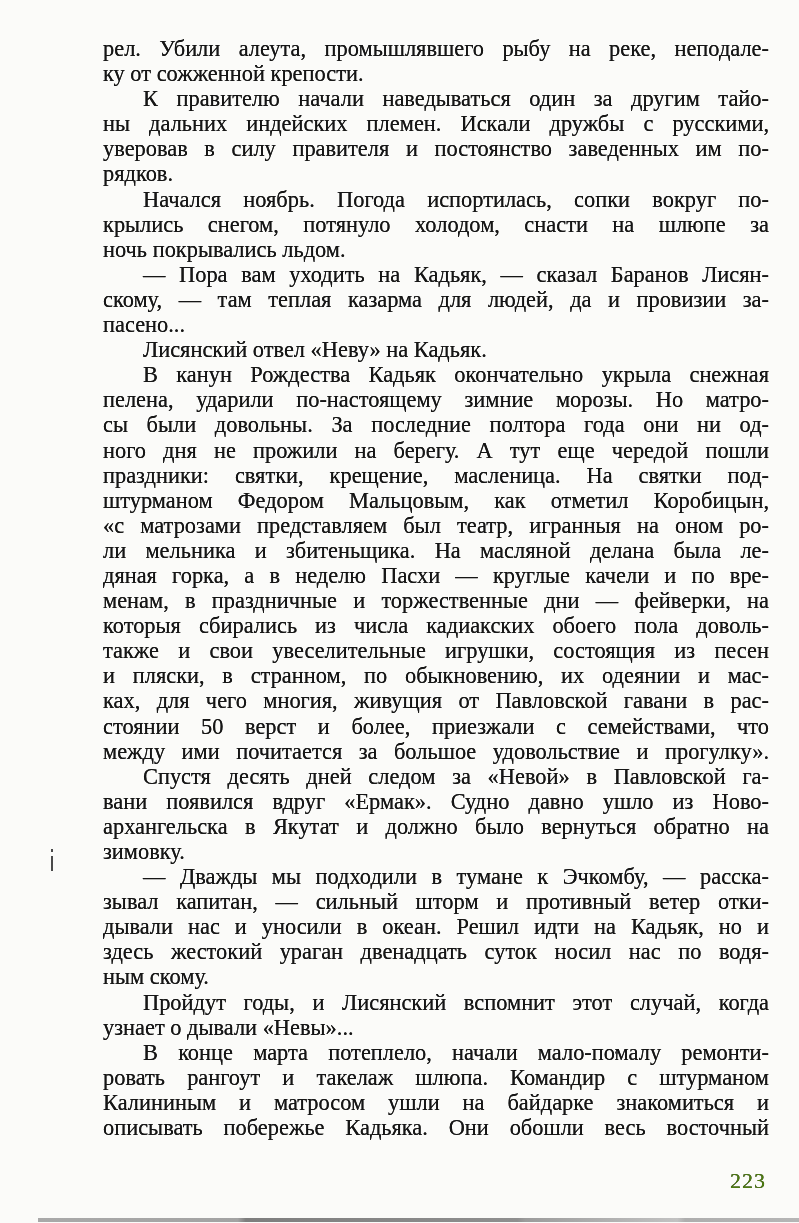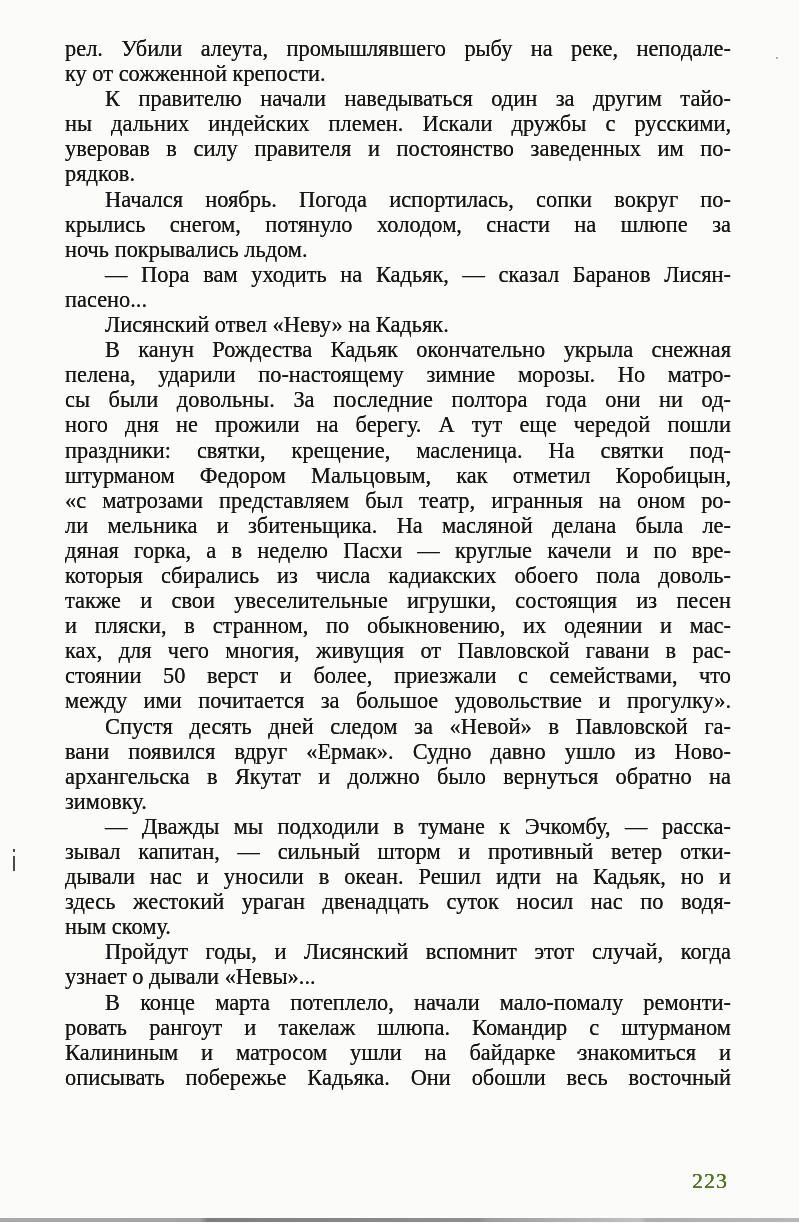--- a/index.html
+++ b/index.html
@@ -10,20 +10,21 @@
     width: 799px;
     height: 1223px;
     background: #fbfbf9;
     position: relative;
     overflow: hidden;
     font-family: "Liberation Serif", serif;
   }
   .page {
     position: absolute;
     inset: 0;
+    margin-left: 38px;
   }
   .text-block {
     position: absolute;
     left: 65px;
     top: 36px;
     width: 666px;
     color: #161616;
     font-size: 22.4px;
     line-height: 25.1px;
     text-shadow: 0 0 0.5px rgba(0,0,0,0.85);
@@ -108,31 +109,33 @@
       <div class="line">рел. Убили алеута, промышлявшего рыбу на реке, неподале-</div>
       <div class="line noj">ку от сожженной крепости.</div>
       <div class="line ind">К правителю начали наведываться один за другим тайо-</div>
       <div class="line">ны дальних индейских племен. Искали дружбы с русскими,</div>
       <div class="line">уверовав в силу правителя и постоянство заведенных им по-</div>
       <div class="line noj">рядков.</div>
       <div class="line ind">Начался ноябрь. Погода испортилась, сопки вокруг по-</div>
       <div class="line">крылись снегом, потянуло холодом, снасти на шлюпе за</div>
       <div class="line noj">ночь покрывались льдом.</div>
       <div class="line ind">— Пора вам уходить на Кадьяк, — сказал Баранов Лисян-</div>
+      <div class="line">скому, — там теплая казарма для людей, да и провизии за-</div>
       <div class="line noj">пасено...</div>
       <div class="line ind noj">Лисянский отвел «Неву» на Кадьяк.</div>
       <div class="line ind">В канун Рождества Кадьяк окончательно укрыла снежная</div>
       <div class="line">пелена, ударили по-настоящему зимние морозы. Но матро-</div>
       <div class="line">сы были довольны. За последние полтора года они ни од-</div>
       <div class="line">ного дня не прожили на берегу. А тут еще чередой пошли</div>
       <div class="line">праздники: святки, крещение, масленица. На святки под-</div>
       <div class="line">штурманом Федором Мальцовым, как отметил Коробицын,</div>
       <div class="line">«с матрозами представляем был театр, игранныя на оном ро-</div>
       <div class="line">ли мельника и збитеньщика. На масляной делана была ле-</div>
       <div class="line">дяная горка, а в неделю Пасхи — круглые качели и по вре-</div>
+      <div class="line">менам, в праздничные и торжественные дни — фейверки, на</div>
       <div class="line">которыя сбирались из числа кадиакских обоего пола доволь-</div>
       <div class="line">также и свои увеселительные игрушки, состоящия из песен</div>
       <div class="line">и пляски, в странном, по обыкновению, их одеянии и мас-</div>
       <div class="line">ках, для чего многия, живущия от Павловской гавани в рас-</div>
       <div class="line">стоянии 50 верст и более, приезжали с семействами, что</div>
       <div class="line">между ими почитается за большое удовольствие и прогулку».</div>
       <div class="line ind">Спустя десять дней следом за «Невой» в Павловской га-</div>
       <div class="line">вани появился вдруг «Ермак». Судно давно ушло из Ново-</div>
       <div class="line">архангельска в Якутат и должно было вернуться обратно на</div>
       <div class="line noj">зимовку.</div>

